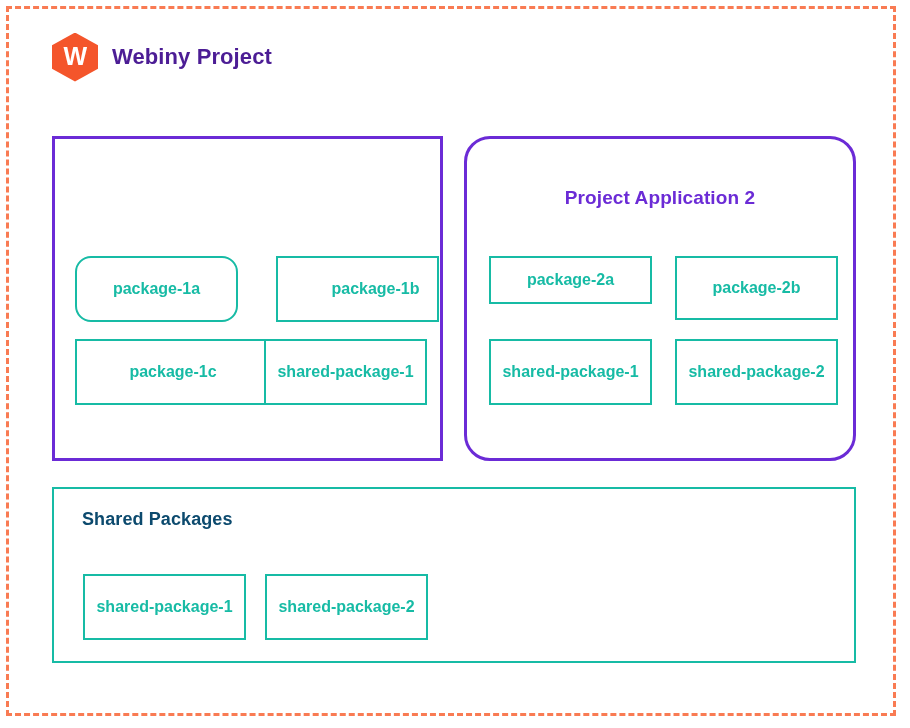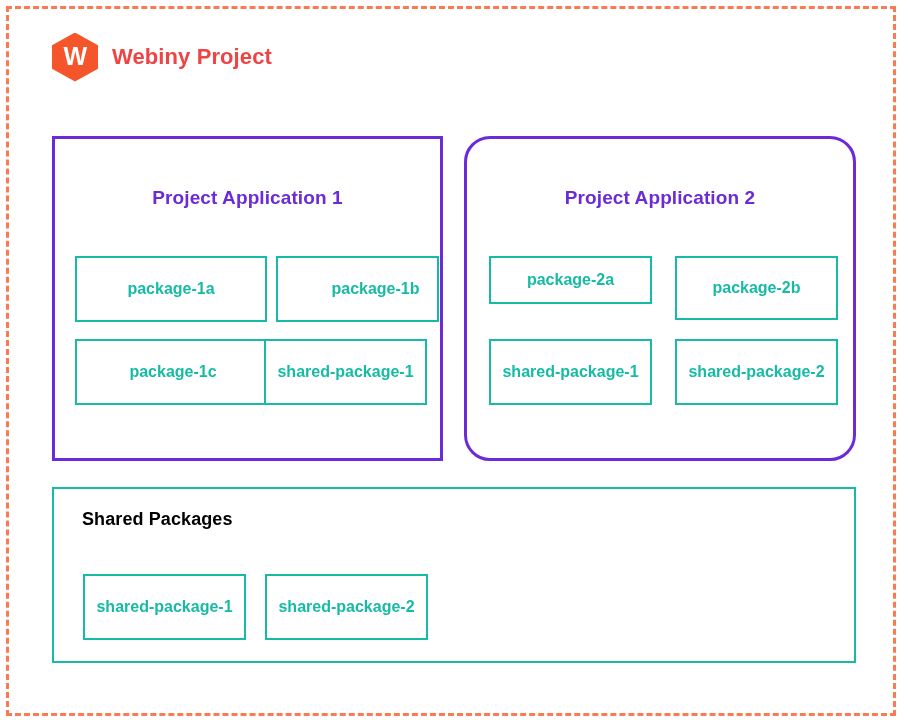--- a/index.html
+++ b/index.html
@@ -69,21 +69,21 @@
     line-height: 1;
     letter-spacing: -0.5px;
     padding-bottom: 1px;
     box-sizing: border-box;
   }
 
   .project-title {
     font-family: "Liberation Sans", sans-serif;
     font-size: 22px;
     font-weight: bold;
-    color: #ef4444;
+    color: #4c1d95;
     letter-spacing: 0.1px;
     white-space: nowrap;
   }
 
   
   .app-box {
     position: absolute;
     box-sizing: border-box;
     border: 3px solid #6B2BD6;
     background: #ffffff;
@@ -114,21 +114,21 @@
     align-items: center;
     justify-content: center;
     font-family: "Liberation Sans", sans-serif;
     font-size: 16px;
     font-weight: bold;
     color: #17BBA5;
     white-space: nowrap;
   }
 
   
-  .a1-p0 { left: 20px;  top: 117px; width: 192px; height: 66px; }
+  .a1-p0 { left: 20px;  top: 117px; width: 163px; height: 66px; border-radius: 16px; }
   .a1-p1 { left: 221px; top: 117px; width: 163px; height: 66px; padding-left: 36px; }
   .a1-p2 { left: 20px;  top: 200px; width: 196px; height: 66px; }
   .a1-p3 { left: 209px; top: 200px; width: 163px; height: 66px; }
 
   
   .a2-p0 { left: 22px;  top: 117px; width: 163px; height: 48px; }
   .a2-p1 { left: 208px; top: 117px; width: 163px; height: 64px; }
   .a2-p2 { left: 22px;  top: 200px; width: 163px; height: 66px; }
   .a2-p3 { left: 208px; top: 200px; width: 163px; height: 66px; }
 
@@ -143,21 +143,21 @@
     border: 2px solid #17BBA5;
     background: #ffffff;
   }
   .shared-title {
     position: absolute;
     left: 28px;
     top: 20px;
     font-family: "Liberation Sans", sans-serif;
     font-size: 18px;
     font-weight: bold;
-    color: #000000;
+    color: #0c4a6e;
     letter-spacing: 0.1px;
   }
   .sp-0 { left: 29px;  top: 85px; width: 163px; height: 66px; }
   .sp-1 { left: 211px; top: 85px; width: 163px; height: 66px; }
 </style>
 </head>
 <body>
 
 <div class="canvas">
 
@@ -165,21 +165,20 @@
 
   <div class="project-header">
     <div class="logo-mark">
       <div class="logo-hex"></div>
       <div class="logo-letter">W</div>
     </div>
     <div class="project-title">Webiny Project</div>
   </div>
 
   <div class="app-box app-box-1">
-    <div class="app-title">Project Application 1</div>
     <div class="pkg a1-p0">package-1a</div>
     <div class="pkg a1-p1">package-1b</div>
     <div class="pkg a1-p2">package-1c</div>
     <div class="pkg a1-p3">shared-package-1</div>
   </div>
 
   <div class="app-box app-box-2">
     <div class="app-title">Project Application 2</div>
     <div class="pkg a2-p0">package-2a</div>
     <div class="pkg a2-p1">package-2b</div>

